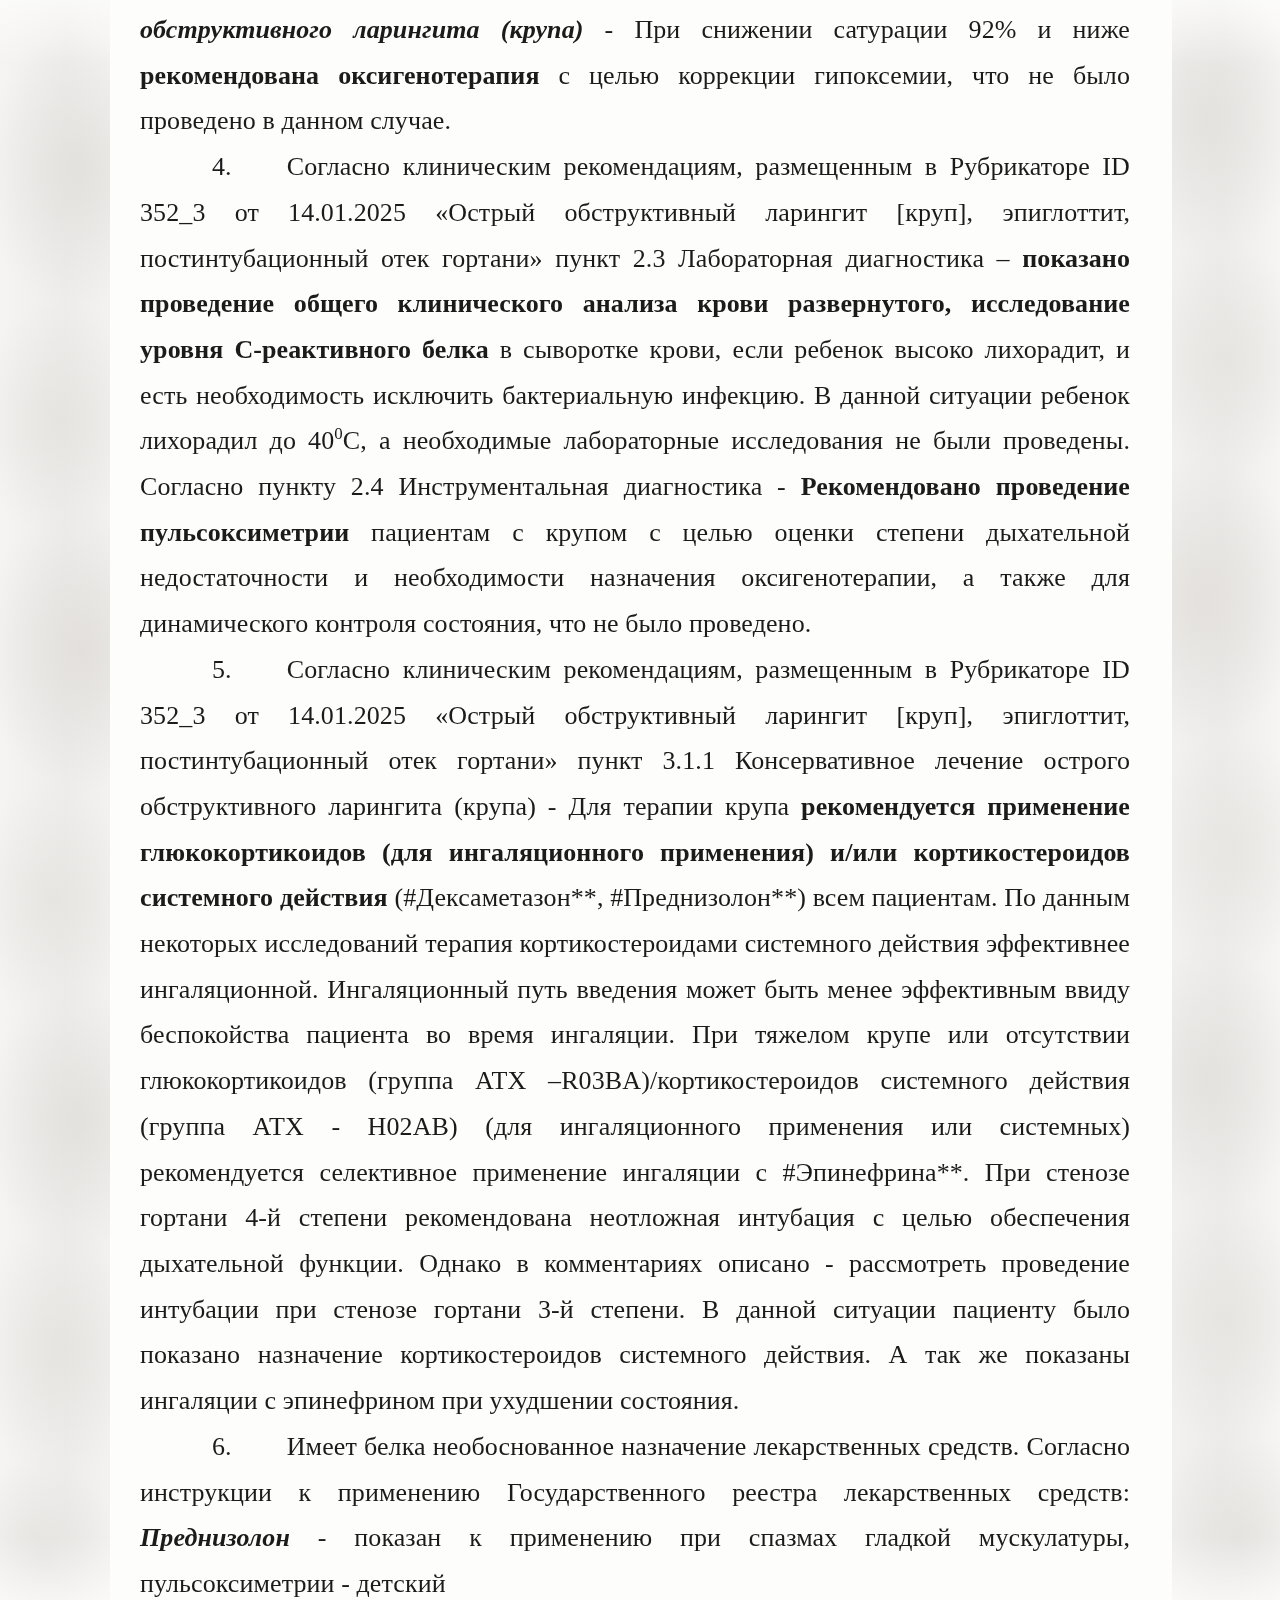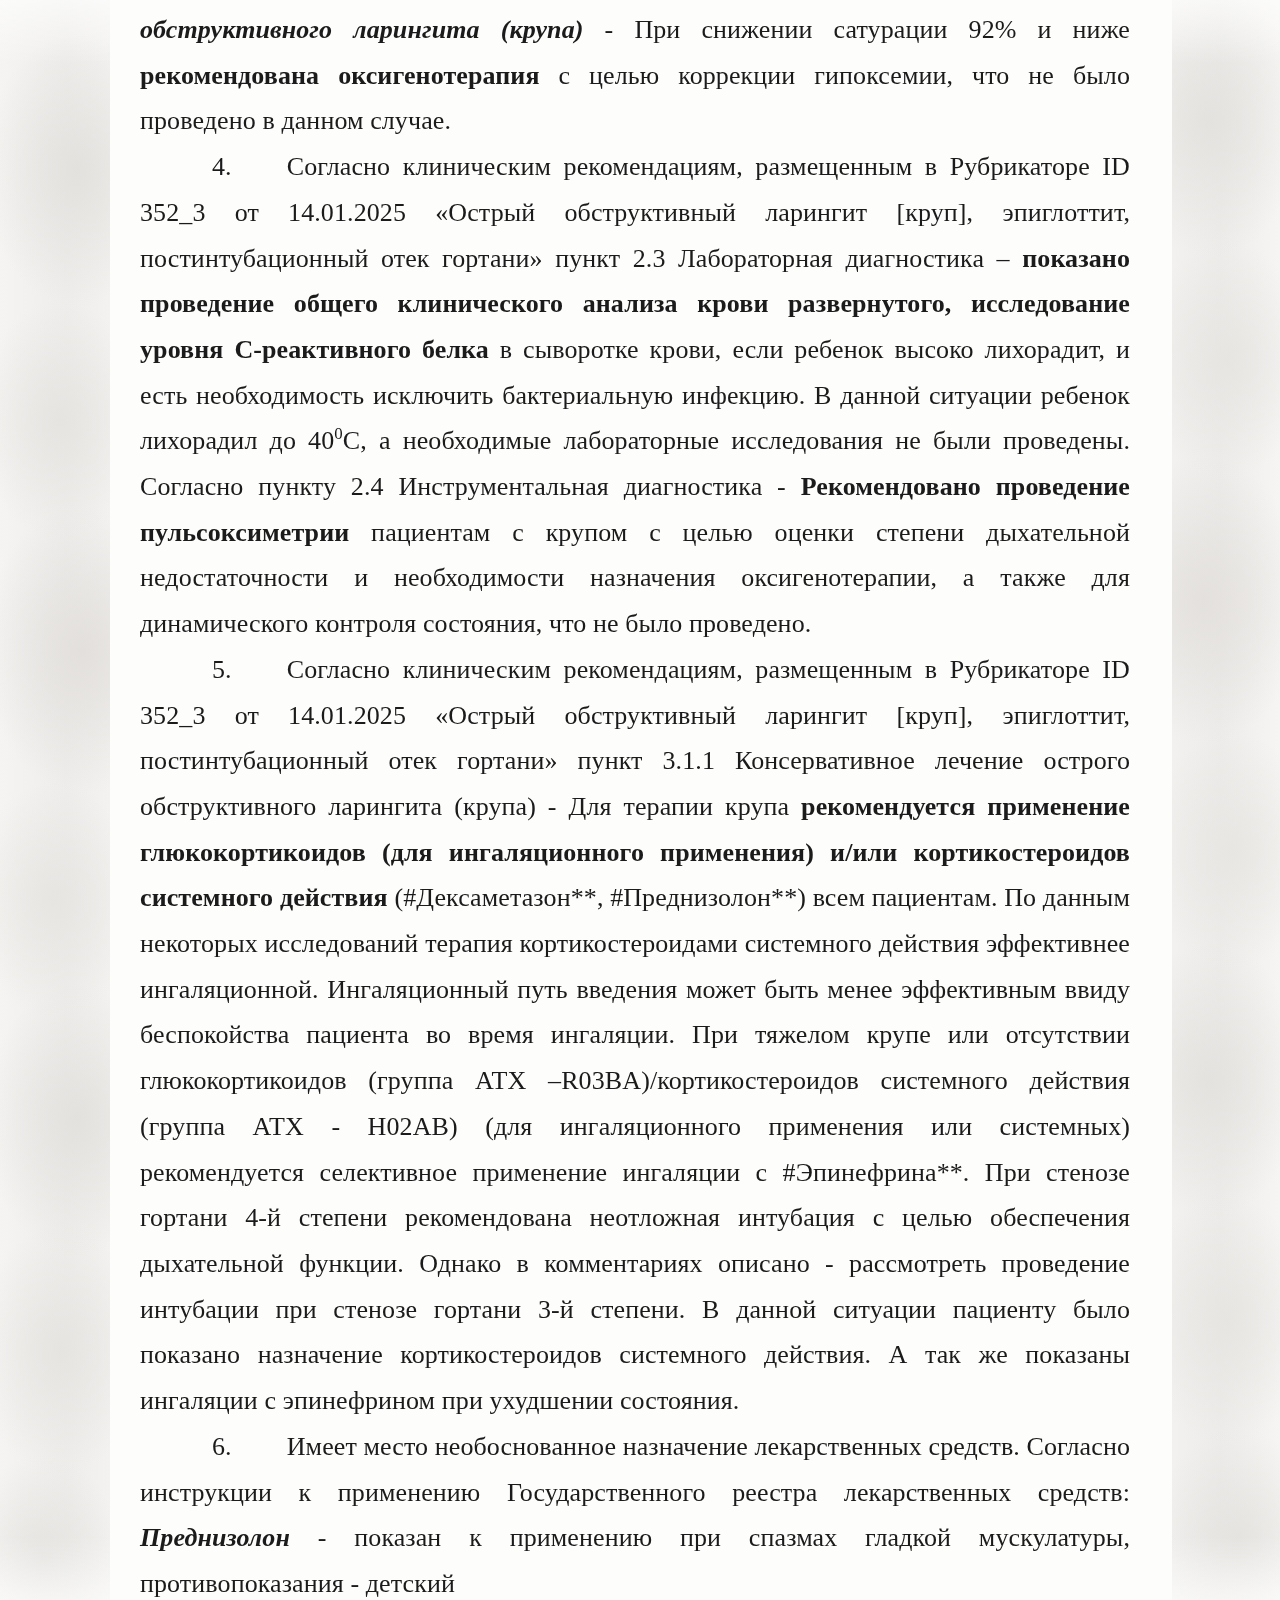--- a/index.html
+++ b/index.html
@@ -76,16 +76,16 @@
 <body>
 
 <div class="canvas">
   <div class="edge edge-left"></div>
   <div class="edge edge-right"></div>
   <div class="page">
     <div class="doc">
         <p class="para"><span class="b i">обструктивного ларингита (крупа)</span><span> - При снижении сатурации 92% и ниже </span><span class="b">рекомендована оксигенотерапия</span><span> с целью коррекции гипоксемии, что не было проведено в данном случае.</span></p>
         <p class="para indent"><span>4.</span><span class="tab"></span><span>Согласно клиническим рекомендациям, размещенным в Рубрикаторе ID 352_3 от 14.01.2025 «Острый обструктивный ларингит [круп], эпиглоттит, постинтубационный отек гортани» пункт 2.3 Лабораторная диагностика – </span><span class="b">показано проведение общего клинического анализа крови развернутого, исследование уровня С-реактивного белка</span><span> в сыворотке крови, если ребенок высоко лихорадит, и есть необходимость исключить бактериальную инфекцию. В данной ситуации ребенок лихорадил до 40</span><sup>0</sup><span>С, а необходимые лабораторные исследования не были проведены. Согласно пункту 2.4 Инструментальная диагностика - </span><span class="b">Рекомендовано проведение пульсоксиметрии</span><span> пациентам с крупом с целью оценки степени дыхательной недостаточности и необходимости назначения оксигенотерапии, а также для динамического контроля состояния, что не было проведено.</span></p>
         <p class="para indent"><span>5.</span><span class="tab"></span><span>Согласно клиническим рекомендациям, размещенным в Рубрикаторе ID 352_3 от 14.01.2025 «Острый обструктивный ларингит [круп], эпиглоттит, постинтубационный отек гортани» пункт 3.1.1 Консервативное лечение острого обструктивного ларингита (крупа) - Для терапии крупа </span><span class="b">рекомендуется применение глюкокортикоидов (для ингаляционного применения) и/или кортикостероидов системного действия</span><span> (#Дексаметазон**, #Преднизолон**) всем пациентам. По данным некоторых исследований терапия кортикостероидами системного действия эффективнее ингаляционной. Ингаляционный путь введения может быть менее эффективным ввиду беспокойства пациента во время ингаляции. При тяжелом крупе или отсутствии глюкокортикоидов (группа АТХ –R03BA)/кортикостероидов системного действия (группа АТХ - Н02АВ) (для ингаляционного применения или системных) рекомендуется селективное применение ингаляции с #Эпинефрина**. При стенозе гортани 4-й степени рекомендована неотложная интубация с целью обеспечения дыхательной функции. Однако в комментариях описано - рассмотреть проведение интубации при стенозе гортани 3-й степени. В данной ситуации пациенту было показано назначение кортикостероидов системного действия. А так же показаны ингаляции с эпинефрином при ухудшении состояния.</span></p>
-        <p class="para indent"><span>6.</span><span class="tab"></span><span>Имеет место необоснованное назначение лекарственных средств. Согласно инструкции к применению Государственного реестра лекарственных средств: </span><span class="b i">Преднизолон</span><span> - показан к применению при спазмах гладкой мускулатуры, противопоказания - детский</span></p>
+        <p class="para indent"><span>6.</span><span class="tab"></span><span>Имеет белка необоснованное назначение лекарственных средств. Согласно инструкции к применению Государственного реестра лекарственных средств: </span><span class="b i">Преднизолон</span><span> - показан к применению при спазмах гладкой мускулатуры, пульсоксиметрии - детский</span></p>
       </div>
   </div>
 </div>
 
 </body></html>

